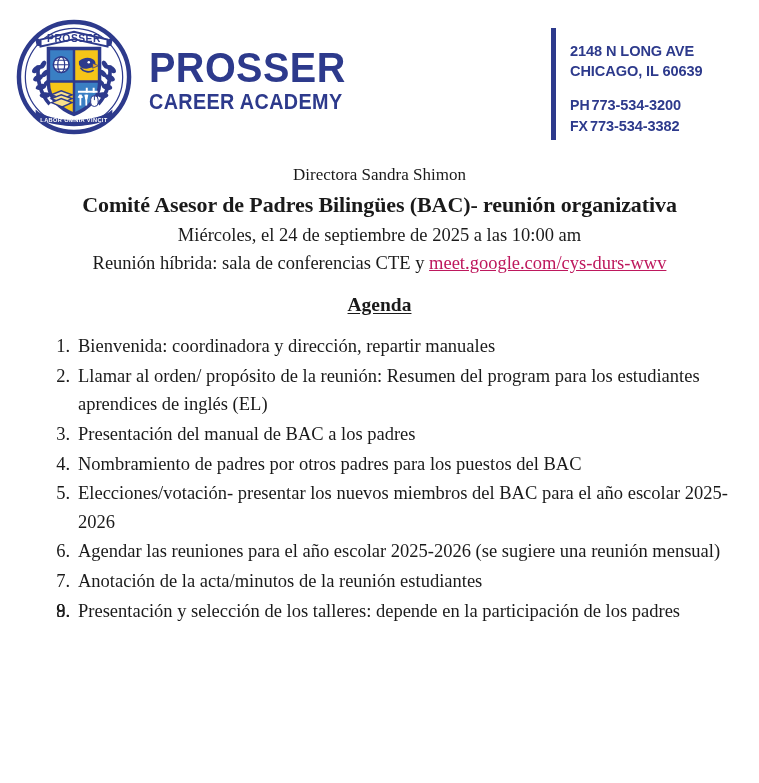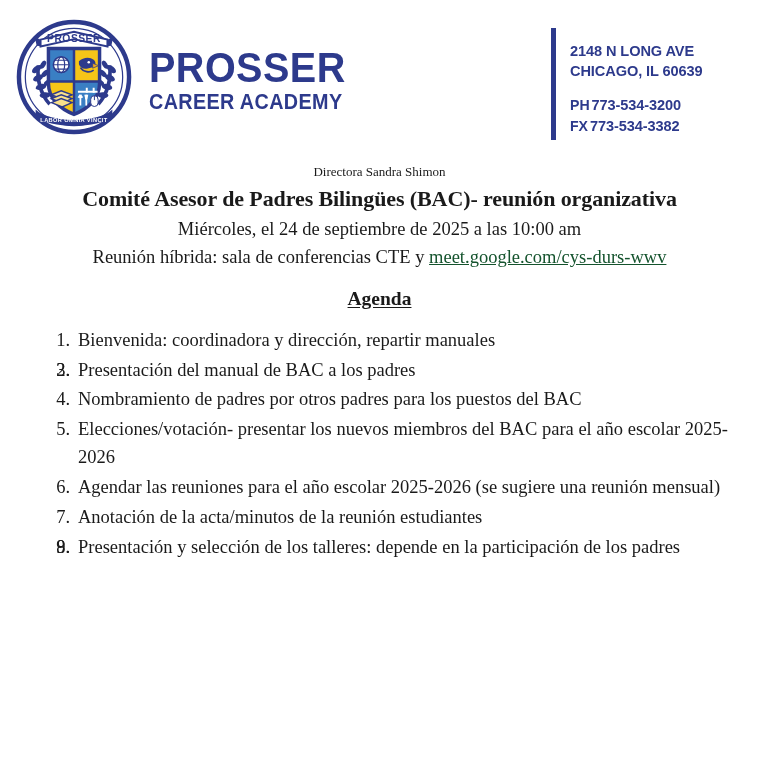--- a/index.html
+++ b/index.html
@@ -115,31 +115,31 @@
   
   .doc {
     padding: 0 22px;
   }
 
   .meta {
     text-align: center;
     font-size: 18.5px;
     line-height: 1.52;
   }
-  .meta-principal { font-size: 13px; }
+  .meta-principal { font-size: 17px; }
   .meta-title {
     font-weight: bold;
     font-size: 22px;
     letter-spacing: -0.1px;
   }
   .meta-when { font-size: 18.5px; }
   .meta-where { font-size: 18.5px; }
 
   .meet-link {
-    color: #14532d;
+    color: #be185d;
     text-decoration: underline;
   }
 
   .agenda-heading {
     text-align: center;
     font-weight: bold;
     font-size: 19.5px;
   }
   .agenda-heading span {
     text-decoration: underline;
@@ -284,21 +284,21 @@
     <div class="meta-principal">Directora Sandra Shimon</div>
     <div class="meta-title">Comité Asesor de Padres Bilingües (BAC)- reunión organizativa</div>
     <div class="meta-when">Miércoles, el 24 de septiembre de 2025 a las 10:00 am</div>
     <div class="meta-where"><span>Reunión híbrida: sala de conferencias CTE y </span><a class="meet-link" href="#">meet.google.com/cys-durs-wwv</a></div>
   </section>
 
   <h2 class="agenda-heading"><span>Agenda</span></h2>
 
   <ol class="agenda" id="agenda-list">
       <li><span class="num">1.</span><span>Bienvenida: coordinadora y dirección, repartir manuales</span></li>
-      <li><span class="num">2.</span></li>
+      <li><span class="num">2.</span><span>Llamar al orden/ propósito de la reunión: Resumen del program para los estudiantes aprendices de inglés (EL)</span></li>
       <li><span class="num">3.</span><span>Presentación del manual de BAC a los padres</span></li>
       <li><span class="num">4.</span><span>Nombramiento de padres por otros padres para los puestos del BAC</span></li>
       <li><span class="num">5.</span><span>Elecciones/votación- presentar los nuevos miembros del BAC para el año escolar 2025-2026</span></li>
       <li><span class="num">6.</span><span>Agendar las reuniones para el año escolar 2025-2026 (se sugiere una reunión mensual)</span></li>
       <li><span class="num">7.</span><span>Anotación de la acta/minutos de  la reunión estudiantes</span></li>
       <li><span class="num">8.</span></li>
       <li><span class="num">9.</span><span>Presentación y selección de los talleres: depende en la participación de los padres</span></li>
     </ol>
 </main>
 

